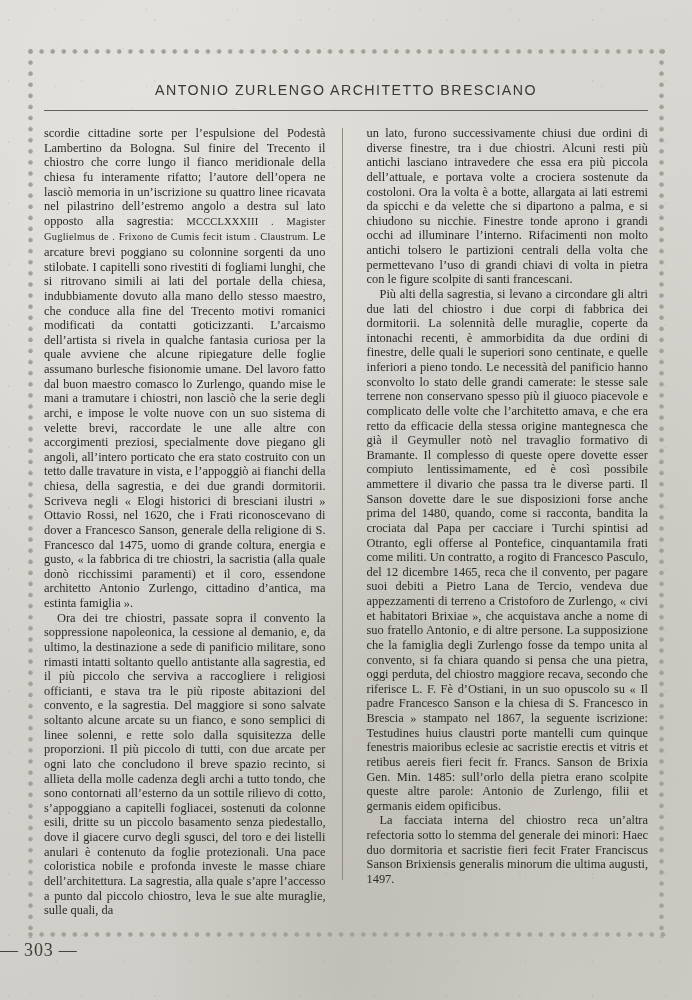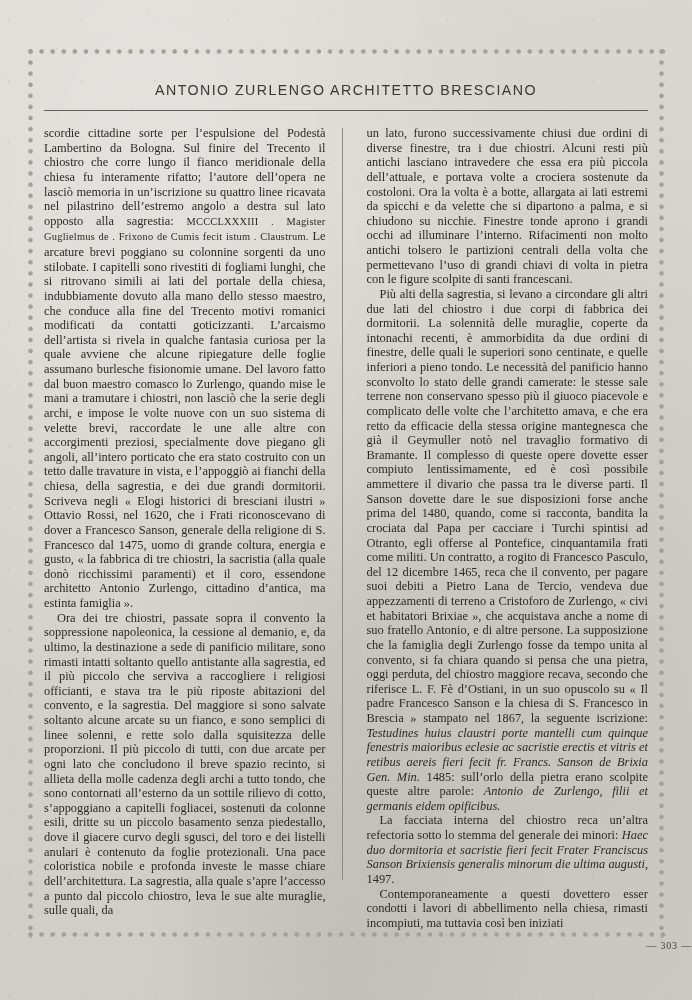--- a/index.html
+++ b/index.html
@@ -121,30 +121,30 @@
   .col p {
     margin: 0;
   }
   .col p.indent {
     text-indent: 13px;
   }
   .smallcaps {
     font-size: 10.4px;
     letter-spacing: 0.25px;
   }
-  .ital { font-style: italic; }
+  .ital { }
 
   
   .folio {
     position: absolute;
     left: 0;
     right: 0;
     top: 940px;
-    text-align: right;
-    font-size: 10px;
+    text-align: left;
+    font-size: 18px;
     color: #3e3c37;
     letter-spacing: 0.8px;
   }
 
   
   .speckle {
     position: absolute;
     inset: 0;
     pointer-events: none;
     opacity: 0.33;
@@ -177,20 +177,19 @@
   <div class="columns">
     <div class="col col-left" id="col-left">
         <p><span>scordie cittadine sorte per l’espulsione del Po­destà Lambertino da Bologna. Sul finire del Tre­cento il chiostro che corre lungo il fianco meridio­nale della chiesa fu interamente rifatto; l’autore dell’opera ne lasciò memoria in un’iscrizione su quattro linee ricavata nel pilastrino dell’estremo angolo a destra sul lato opposto alla sagrestia: </span><span class="smallcaps">MCCCLXXXIII . Magister  Guglielmus de . Fri­xono de Cumis fecit istum . Claustrum.</span><span> Le arcature brevi poggiano su colonnine sorgenti da uno stilobate. I capitelli sono rivestiti di fo­gliami lunghi, che si ritrovano simili ai lati del portale della chiesa, indubbiamente dovuto alla mano dello stesso maestro, che conduce alla fine del Trecento motivi romanici modificati da con­tatti goticizzanti. L’arcaismo dell’artista si ri­vela in qualche fantasia curiosa per la quale av­viene che alcune ripiegature delle foglie assumano burlesche fisionomie umane. Del lavoro fatto dal buon maestro comasco lo Zurlengo, quando mise le mani a tramutare i chiostri, non lasciò che la serie degli archi, e impose le volte nuove con un suo sistema di velette brevi, raccordate le une alle altre con accorgimenti preziosi, special­mente dove piegano gli angoli, all’intero porti­cato che era stato costruito con un tetto dalle travature in vista, e l’appoggiò ai fianchi della chiesa, della sagrestia, e dei due grandi dormi­torii. Scriveva negli « Elogi historici di bresciani ilustri » Ottavio Rossi, nel 1620, che i Frati rico­noscevano di dover a Francesco Sanson, gene­rale della religione di S. Francesco dal 1475, uomo di grande coltura, energia e gusto, « la fabbrica di tre chiostri, la sacristia (alla quale donò ricchissimi paramenti) et il coro, essendone architetto Antonio Zurlengo, cittadino d’antica, ma estinta famiglia ».</span></p>
         <p class="indent"><span>Ora dei tre chiostri, passate sopra il convento la soppressione napoleonica, la cessione al de­manio, e, da ultimo, la destinazione a sede di panificio militare, sono rimasti intatti soltanto quello antistante alla sagrestia, ed il più piccolo che serviva a raccogliere i religiosi officianti, e stava tra le più riposte abitazioni del convento, e la sagrestia. Del maggiore si sono salvate sol­tanto alcune arcate su un fianco, e sono semplici di linee solenni, e rette solo dalla squisitezza delle proporzioni. Il più piccolo di tutti, con due arcate per ogni lato che concludono il breve spazio re­cinto, si allieta della molle cadenza degli archi a tutto tondo, che sono contornati all’esterno da un sottile rilievo di cotto, s’appoggiano a capi­telli fogliacei, sostenuti da colonne esili, dritte su un piccolo basamento senza piedestallo, dove il giacere curvo degli sgusci, del toro e dei li­stelli anulari è contenuto da foglie protezionali. Una pace coloristica nobile e profonda investe le masse chiare dell’architettura. La sagrestia, alla quale s’apre l’accesso a punto dal piccolo chio­stro, leva le sue alte muraglie, sulle quali, da</span></p>
       </div>
     <div class="col-divider"></div>
     <div class="col col-right" id="col-right">
         <p><span>un lato, furono successivamente chiusi due or­dini di diverse finestre, tra i due chiostri. Al­cuni resti più antichi lasciano intravedere che essa era più piccola dell’attuale, e portava volte a crociera sostenute da costoloni. Ora la volta è a botte, allargata ai lati estremi da spicchi e da velette che si dipartono a palma, e si chiudono su nicchie. Finestre tonde aprono i grandi occhi ad illuminare l’interno. Rifacimenti non molto antichi tolsero le partizioni centrali della volta che permettevano l’uso di grandi chiavi di volta in pietra con le figure scolpite di santi francescani.</span></p>
         <p class="indent"><span>Più alti della sagrestia, si levano a circondare gli altri due lati del chiostro i due corpi di fabbrica dei dormitorii. La solennità delle muraglie, co­perte da intonachi recenti, è ammorbidita da due ordini di finestre, delle quali le superiori sono centinate, e quelle inferiori a pieno tondo. Le necessità del panificio hanno sconvolto lo stato delle grandi camerate: le stesse sale terrene non conservano spesso più il giuoco piacevole e com­plicato delle volte che l’architetto amava, e che era retto da efficacie della stessa origine mante­gnesca che già il Geymuller notò nel travaglio formativo di Bramante. Il complesso di queste opere dovette esser compiuto lentissimamente, ed è così possibile ammettere il divario che passa tra le diverse parti. Il Sanson dovette dare le sue disposizioni forse anche prima del 1480, quando, come si racconta, bandita la crociata dal Papa per cacciare i Turchi spintisi ad Otranto, egli offerse al Pontefice, cinquantamila frati come mi­liti. Un contratto, a rogito di Francesco Pasculo, del 12 dicembre 1465, reca che il convento, per pagare suoi debiti a Pietro Lana de Tercio, ven­deva due appezzamenti di terreno a Cristoforo de Zurlengo, « civi et habitatori Brixiae », che acquistava anche a nome di suo fratello Antonio, e di altre persone. La supposizione che la famiglia degli Zurlengo fosse da tempo unita al convento, si fa chiara quando si pensa che una pietra, oggi perduta, del chiostro maggiore recava, secondo che riferisce L. F. Fè d’Ostiani, in un suo opuscolo su « Il padre Francesco Sanson e la chiesa di S. Francesco in Brescia » stampato nel 1867, la seguente iscrizione: </span><span class="ital">Testudines huius claustri porte mantelli cum quinque fenestris maioribus eclesie ac sacristie erectis et vitris et retibus aereis fieri fecit fr. Francs. Sanson de Brixia Gen. Min.</span><span> 1485: sull’orlo della pietra erano scolpite queste altre parole: </span><span class="ital">Antonio de Zurlengo, filii et germanis eidem opificibus.</span></p>
         <p class="indent"><span>La facciata interna del chiostro reca un’altra refectoria sotto lo stemma del generale dei mi­nori: </span><span class="ital">Haec duo dormitoria et sacristie fieri fecit Frater Franciscus Sanson Brixiensis generalis minorum die ultima augusti</span><span>, 1497.</span></p>
-        <p class="indent"><span>Contemporaneamente a questi dovettero esser condotti i lavori di abbellimento nella chiesa, ri­masti incompiuti, ma tuttavia così ben iniziati</span></p>
       </div>
   </div>
 
   <div class="folio">— 303 —</div>
 
   <div class="speckle"></div>
 </div>
 
 </body></html>

